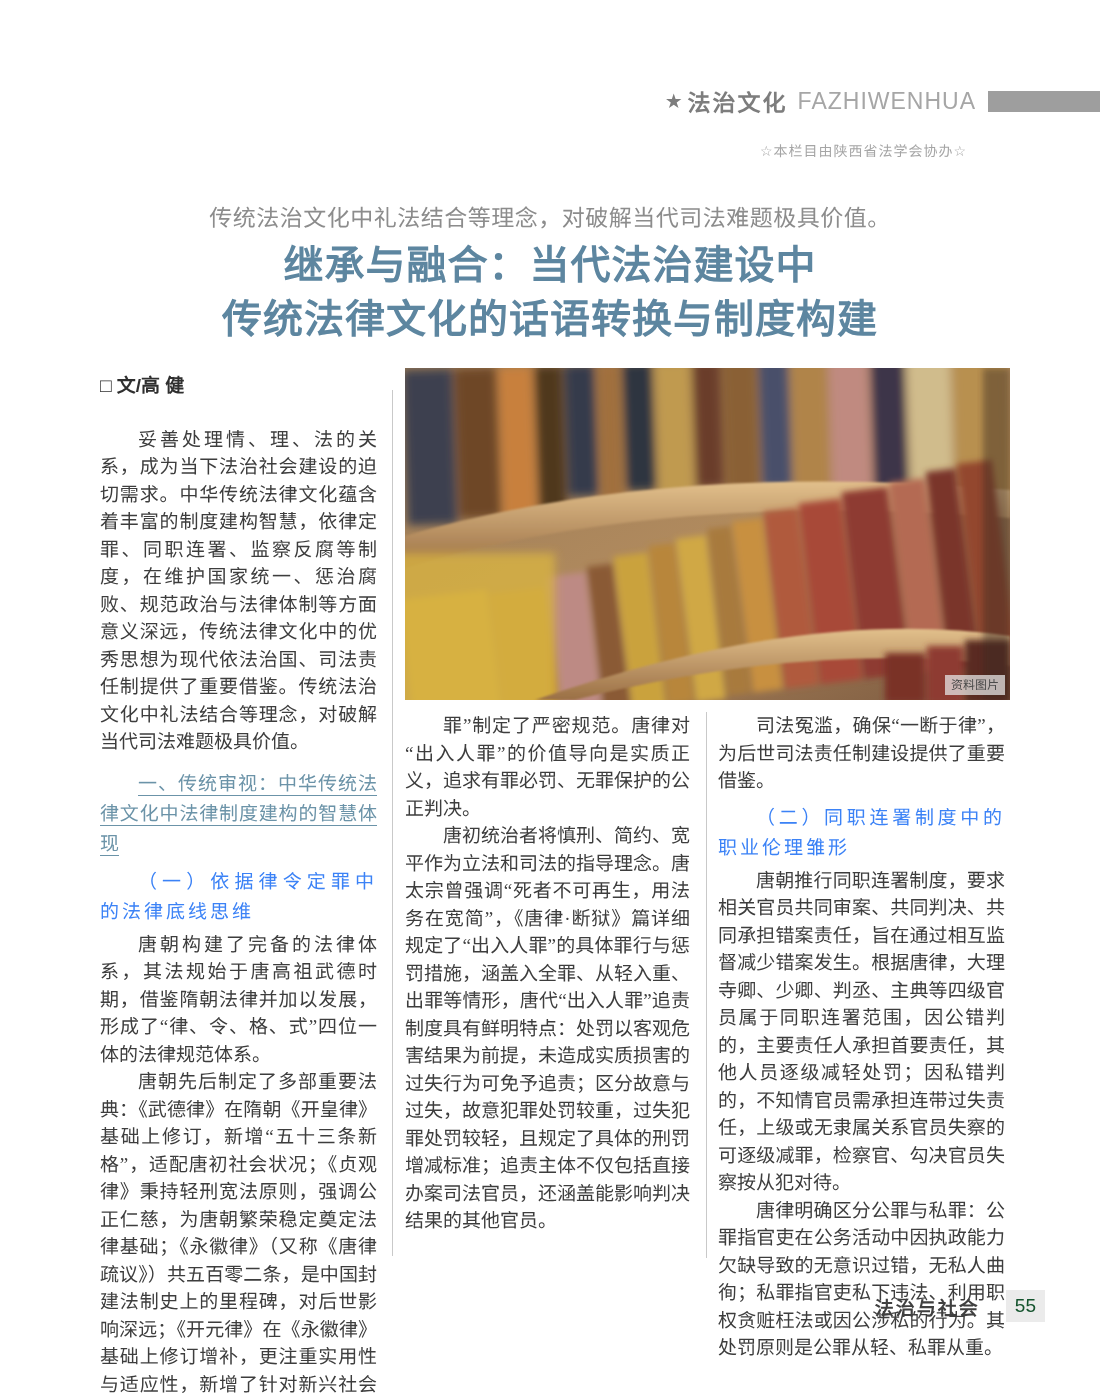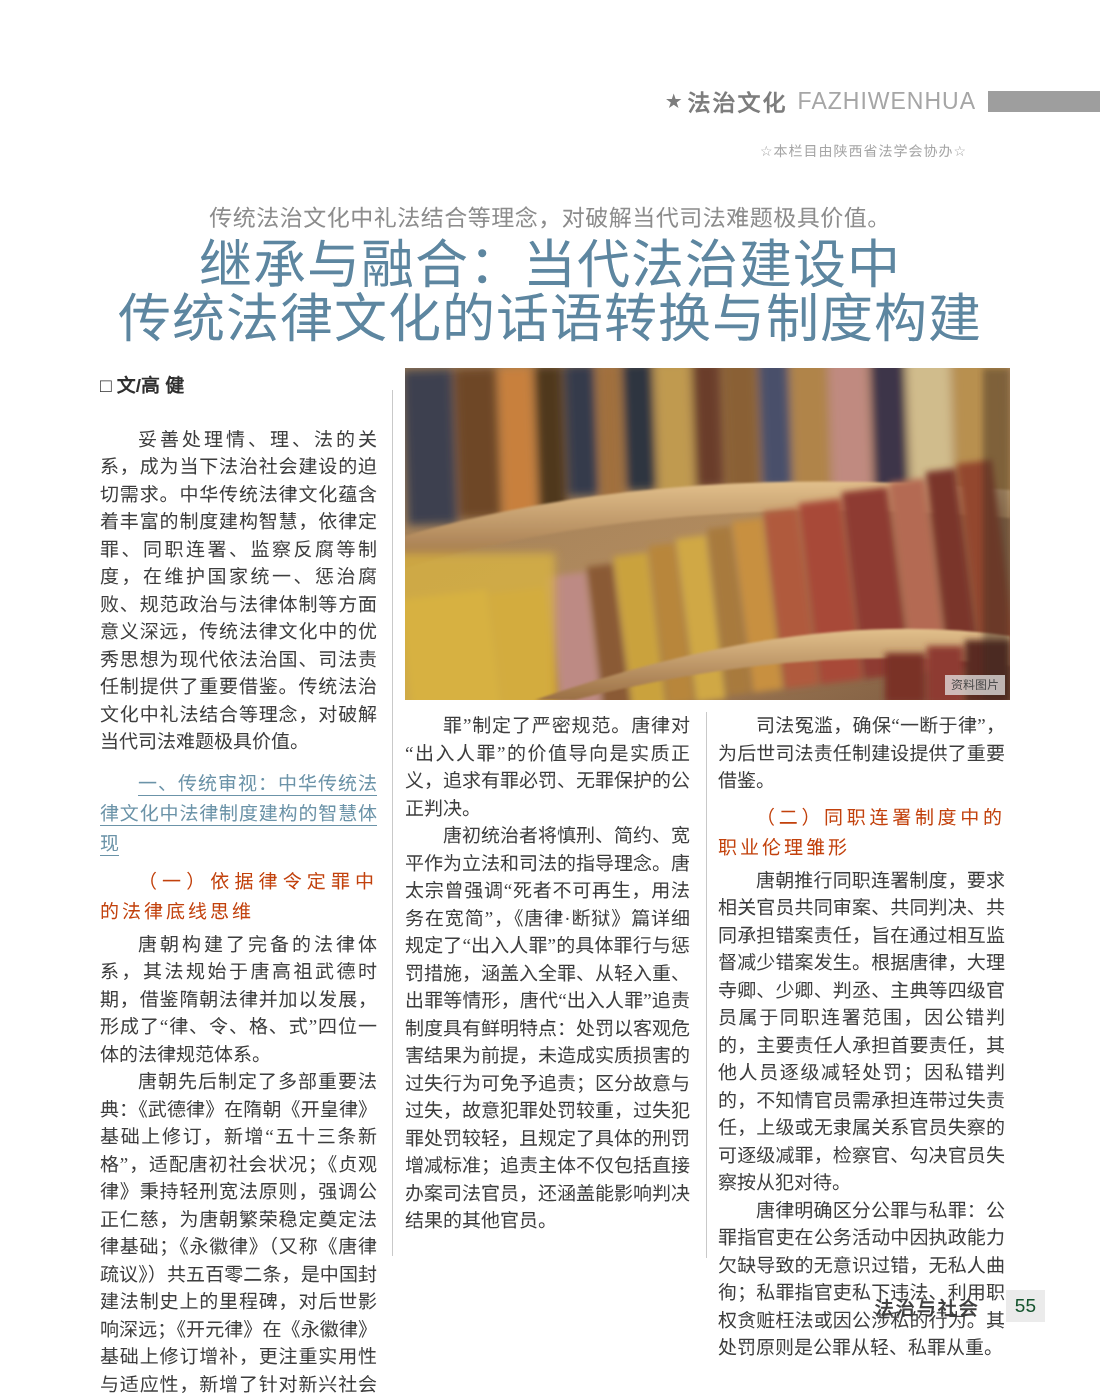--- a/index.html
+++ b/index.html
@@ -13,36 +13,36 @@
   .hdr-star{color:#7d7d7d;font-size:20px;margin-right:5px;}
   .hdr-cn{font-size:23px;font-weight:bold;color:#7d7d7d;letter-spacing:2px;}
   .hdr-en{font-size:23px;color:#a6a6a6;margin-left:10px;letter-spacing:1px;}
   .hdr-bar{width:112px;height:21px;background:#9e9e9e;margin-left:12px;}
   .hdr-sub{margin-top:22px;margin-right:133px;font-size:14px;color:#a5a5a5;letter-spacing:1px;}
 
   
   .standfirst{position:absolute;top:199px;left:0;width:100%;text-align:center;
               font-size:23px;color:#8c8c8c;letter-spacing:.5px;}
   .title{position:absolute;top:238px;left:0;width:100%;text-align:center;
-         font-family:"Liberation Sans","DejaVu Sans",sans-serif;font-weight:normal;
-         font-size:53px;line-height:54px;color:#5d86a0;letter-spacing:1px;}
+         font-family:"Liberation Sans","DejaVu Sans",sans-serif;font-weight:bold;
+         font-size:40px;line-height:54px;color:#5d86a0;letter-spacing:1px;}
 
   
   .col{position:absolute;font-size:19px;line-height:27.5px;text-align:justify;}
   .col p{margin:0;text-indent:2em;}
   .col-left{left:100px;top:372px;width:277px;}
   .col-mid{left:405px;top:712px;width:285px;}
   .col-right{left:718px;top:712px;width:287px;}
   .byline{font-family:"Liberation Sans","DejaVu Sans",sans-serif;font-weight:bold;
           font-size:19px;color:#2f2f2f;text-indent:0 !important;}
   .intro{margin-top:26px !important;}
   .sec-head{margin-top:13px !important;color:#6b93a8;line-height:30px;
             font-family:"Liberation Sans","DejaVu Sans",sans-serif;
             text-decoration:underline;text-underline-offset:5px;text-decoration-thickness:1px;}
-  .sub-head{margin-top:8px !important;margin-bottom:4px !important;letter-spacing:3px;line-height:30px;color:#c2410c;}
+  .sub-head{margin-top:8px !important;margin-bottom:4px !important;letter-spacing:3px;line-height:30px;color:#3b82f6;}
 
   
   .divider{position:absolute;width:1px;background:#c9c9c9;}
   .div1{left:392px;top:390px;height:866px;}
   .div2{left:706px;top:712px;height:546px;}
 
   
   .photo{position:absolute;left:405px;top:368px;width:605px;height:332px;overflow:hidden;background:#fde047;}
   .photo svg{display:block;width:100%;height:100%;}
   .photo-cap{position:absolute;right:5px;bottom:5px;background:rgba(228,228,228,.75);color:#4a4a4a;

